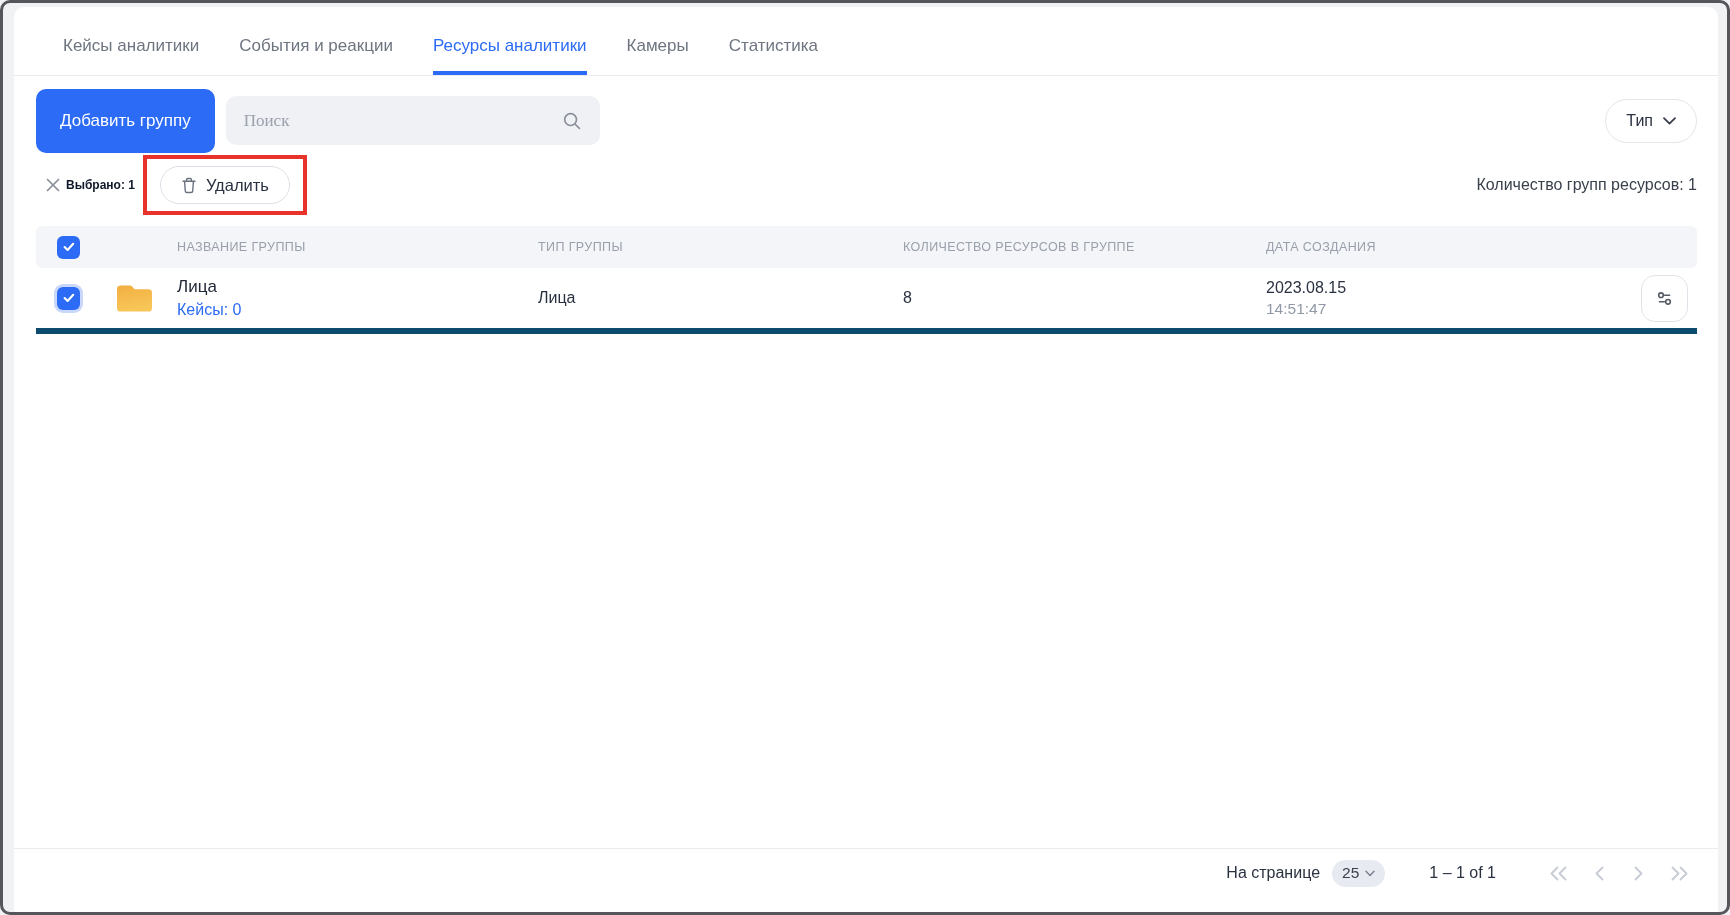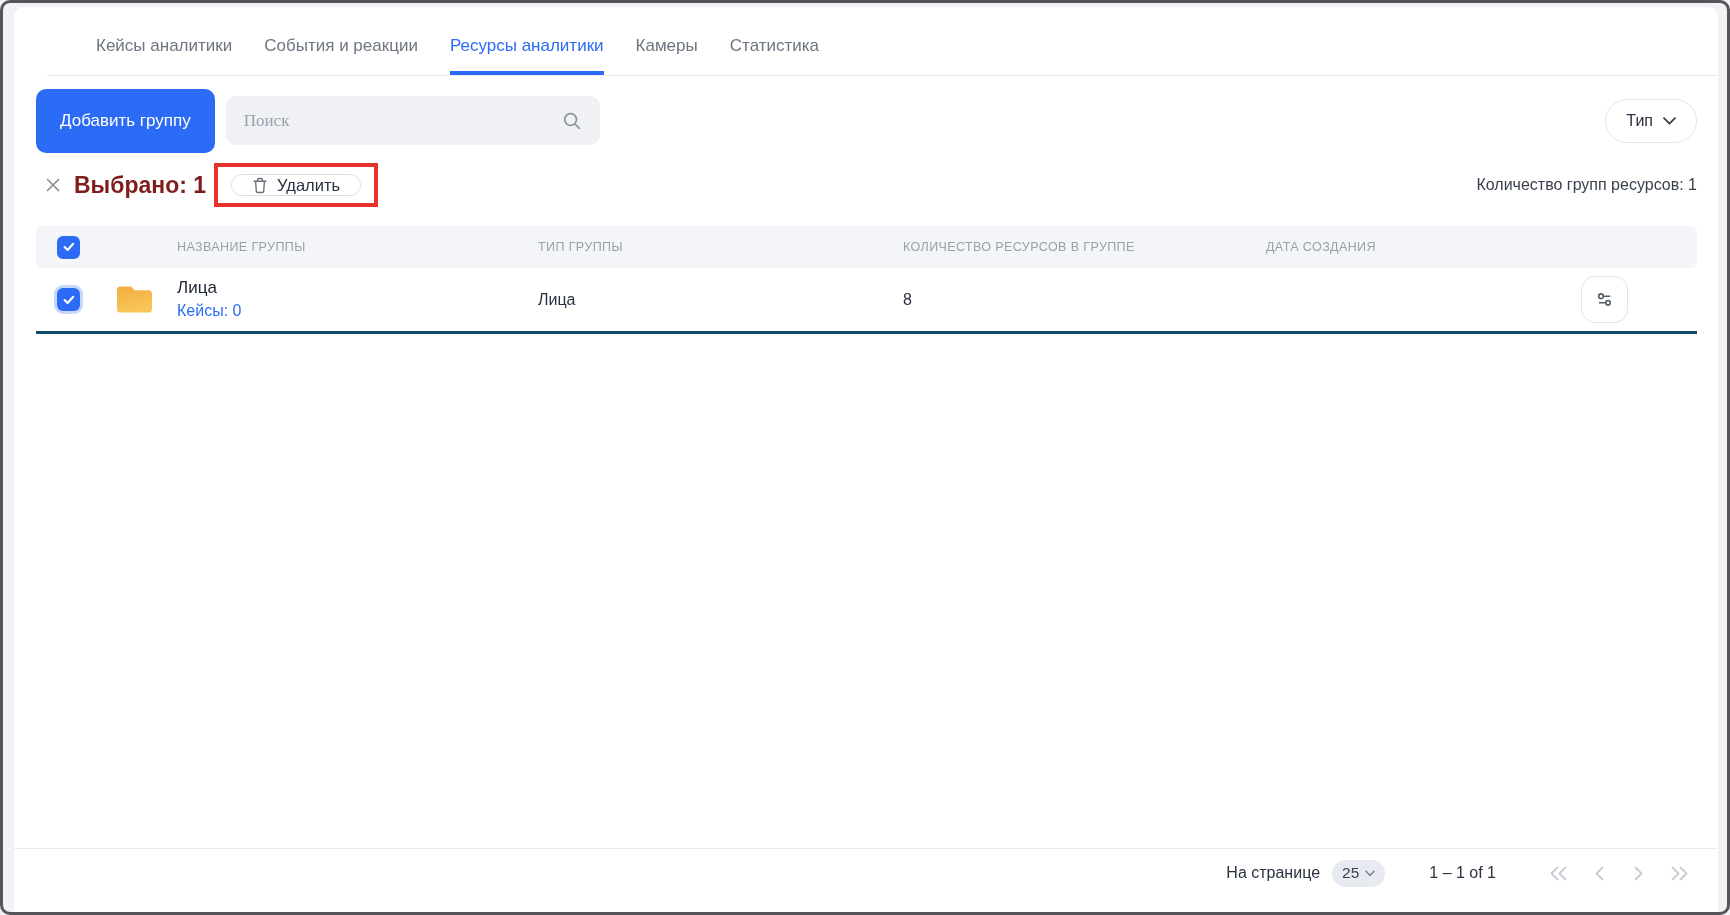--- a/index.html
+++ b/index.html
@@ -15,21 +15,21 @@
     position: absolute; inset: 0;
     border: 3px solid #55565b; border-radius: 10px;
     pointer-events: none; z-index: 50;
   }
   .panel {
     position: absolute; left: 14px; right: 12px; top: 7px; bottom: 2px;
     background: #ffffff; border-radius: 10px 10px 0 0;
     overflow: hidden;
   }
   
-  .tabs { display: flex; gap: 32px; padding-left: 49px; border-bottom: 1px solid #e9ebef; margin-left: 33px; }
+  .tabs { display: flex; gap: 40px; padding-left: 49px; border-bottom: 1px solid #e9ebef; }
   .tab {
     padding: 29px 0 19px; font-size: 17px; color: #6e7580;
     cursor: pointer; white-space: nowrap;
   }
   .tab.active { color: #2c6bf5; box-shadow: inset 0 -4px 0 #2c6bf5; }
   
   .toolbar { display: flex; align-items: center; margin: 20px 21px 0 22px; height: 49px; }
   .btn-primary {
     height: 64px; padding: 0 24px; background: #2c6bf5; color: #fff;
     font-size: 17px; font-family: inherit; border: none; border-radius: 10px; cursor: pointer;
@@ -47,40 +47,40 @@
   .btn-type {
     margin-left: auto; height: 44px; padding: 0 20px; background: #fff;
     border: 1px solid #e3e6eb; border-radius: 22px; cursor: pointer;
     display: flex; align-items: center; gap: 10px;
     font-size: 16px; color: #2a3140; font-family: inherit;
   }
   .btn-type svg { color: #3a414d; }
   
   .selection-bar { display: flex; align-items: center; margin: 10px 21px 0 30px; height: 60px; }
   .close-x { width: 18px; height: 18px; color: #8a9099; cursor: pointer; display: flex; }
-  .sel-label { margin-left: 12px; font-size: 23px; font-weight: 700; color: #7f1d1d; }
+  .sel-label { margin-left: 4px; font-size: 12px; font-weight: 700; color: #0f172a; }
   .red-box { margin-left: 8px; border: 4px solid #e8332d; padding: 7px 13px; }
   .btn-delete {
-    height: 22px; padding: 0 20px; background: #fff; border: 1px solid #dce0e6;
+    height: 38px; padding: 0 20px; background: #fff; border: 1px solid #dce0e6;
     border-radius: 19px; cursor: pointer; display: flex; align-items: center; gap: 9px;
     font-size: 16.5px; color: #2a3140; font-family: inherit;
   }
   .btn-delete svg { color: #6b727e; }
   .groups-total { margin-left: auto; font-size: 16px; color: #3a414d; }
   
   .table { margin: 11px 21px 0 22px; }
   .thead, .trow {
     display: grid;
     grid-template-columns: 79px 423px 365px 363px auto 60px;
     align-items: center;
   }
   .thead { height: 42px; background: #f4f5f8; border-radius: 6px; }
   .th { font-size: 12.5px; color: #99a0ab; letter-spacing: 0.4px; }
   .th.name-h { padding-left: 62px; }
-  .trow { height: 66px; border-bottom: 3px solid #0c4a6e; background: #fff; }
+  .trow { height: 66px; border-bottom: 6px solid #0c4a6e; background: #fff; }
   .c-check { padding-left: 21px; }
   .checkbox {
     width: 23px; height: 23px; background: #2c6bf5; border-radius: 6px;
     display: flex; align-items: center; justify-content: center; cursor: pointer;
   }
   .checkbox.halo { box-shadow: 0 0 0 3px #c9d7fb; }
   .c-name { display: flex; align-items: center; }
   .folder { display: flex; }
   .name-wrap { margin-left: 23px; }
   .row-name { font-size: 17px; color: #222937; line-height: 1.25; }
@@ -201,20 +201,24 @@
             <path fill="url(#fg)" d="M2 6.2 a3.6 3.6 0 0 1 3.6-3.6 h9.3 a3 3 0 0 1 2.2 1 l2.5 2.7 h13.8 a3.6 3.6 0 0 1 3.6 3.6 v15 a3.6 3.6 0 0 1-3.6 3.6 H5.6 A3.6 3.6 0 0 1 2 24.9 z"></path>
           </svg>
         </span>
         <div class="name-wrap">
           <div class="row-name">Лица</div>
           <a class="row-link">Кейсы: 0</a>
         </div>
       </div>
       <div class="c-type">Лица</div>
       <div class="c-count">8</div>
+      <div class="c-date">
+        <div class="date">2023.08.15</div>
+        <div class="time">14:51:47</div>
+      </div>
       <div class="c-action">
         <button class="btn-row-settings">
           <svg width="21" height="21" viewBox="0 0 21 21" fill="none" stroke="currentColor" stroke-width="1.6" stroke-linecap="round">
             <circle cx="7" cy="7.2" r="2.3"></circle>
             <line x1="10.6" y1="7.2" x2="15.6" y2="7.2"></line>
             <line x1="5.4" y1="13.8" x2="10.4" y2="13.8"></line>
             <circle cx="14" cy="13.8" r="2.3"></circle>
           </svg>
         </button>
       </div>

